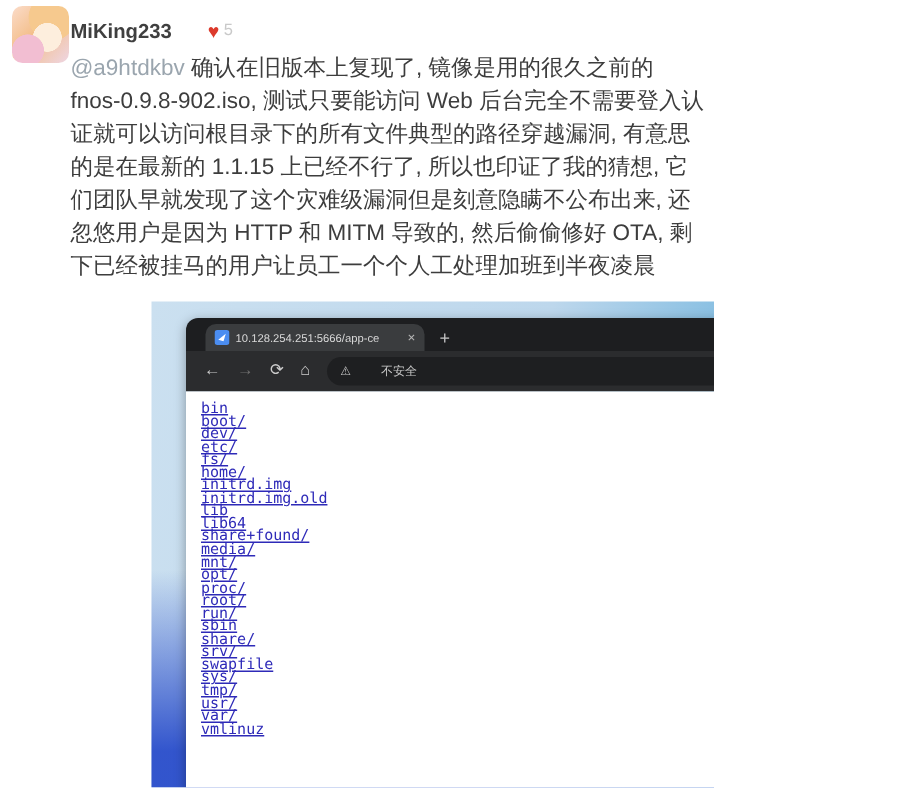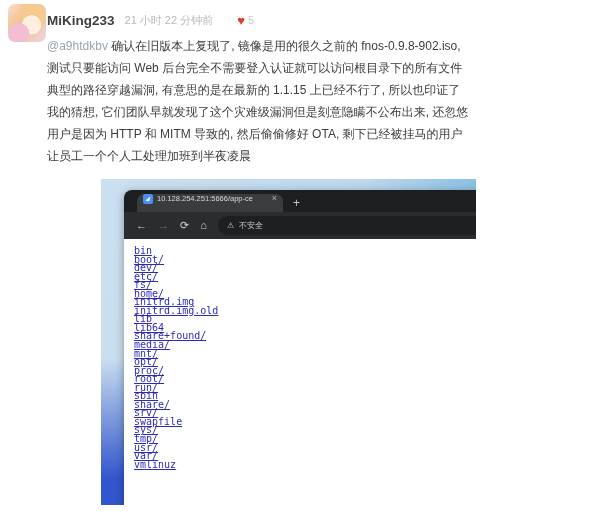--- a/index.html
+++ b/index.html
@@ -14,63 +14,62 @@
       radial-gradient(circle at 70% 20%, #f6c98e 0 38%, rgba(0,0,0,0) 39%),
       linear-gradient(135deg,#fbdcca 0%,#f3bd87 45%,#eed6e4 100%);
   }
   .post{position:relative;padding:8px 5px 0 47px;}
   .post-meta{display:flex;align-items:center;gap:10px;height:24px;margin-bottom:3px;}
   .username{font-size:13.5px;font-weight:bold;color:#3f3f3f;}
   .timestamp{font-size:11px;color:#b9b9b9;}
   .likes{display:flex;align-items:center;gap:3px;margin-left:14px;}
   .heart{color:var(--heart);font-size:13px;line-height:1;}
   .like-count{font-size:11px;color:#c9c9c9;}
-  .post-body p{margin:0;font-size:12px;line-height:22px;color:#3d3d3d;}
+  .post-body p{margin:0;font-size:15px;line-height:22px;color:#3d3d3d;}
   .post-body p + p{margin-top:16px;}
   .mention{color:#9aa5ae;text-decoration:none;}
 
   
   .shot{position:relative;margin:12px 0 0 54px;width:538px;height:326px;overflow:hidden;
     background:
       linear-gradient(to bottom, rgba(20,60,200,0) 55%, rgba(34,70,201,.9) 92%),
       linear-gradient(100deg,#cbe0f0 0%,#bdd7ec 45%,#62aedb 78%,#2196d2 100%);
   }
   .browser{position:absolute;left:23px;top:11px;right:-16px;bottom:0;
     border-radius:8px 8px 0 0;overflow:hidden;display:flex;flex-direction:column;
     box-shadow:0 2px 8px rgba(0,0,0,.35);}
   .tabstrip{height:22px;background:var(--tab-strip);display:flex;align-items:flex-end;padding-left:13px;flex:none;}
   .tab{height:18px;width:134px;background:var(--active-tab);border-radius:7px 7px 0 0;
-    display:flex;gap:4px;padding:0 6px;flex:none;}
+    display:flex;align-items:center;gap:4px;padding:0 6px;flex:none;}
   .favicon{width:10px;height:10px;flex:none;}
   .tab-title{flex:1;font-size:7.5px;color:#d8d8d8;white-space:nowrap;overflow:hidden;}
   .tab-close{font-size:9px;color:#b5b5b5;line-height:1;cursor:default;}
   .newtab{margin:0 0 3px 10px;font-size:12px;color:#c5c5c5;line-height:1;}
   .navbar{height:27px;background:var(--nav-bar);display:flex;align-items:center;gap:11px;padding:0 12px;flex:none;}
   .navbtn{font-size:11px;color:#cccccc;line-height:1;}
   .navbtn.disabled{color:#6e6e6e;}
   .omnibox{flex:1;height:19px;background:var(--omnibox);border-radius:10px;
     display:flex;align-items:center;gap:5px;padding:0 9px;overflow:hidden;}
   .warn{font-size:8px;color:#c9c9c9;line-height:1;}
-  .sec-label{font-size:8px;color:#c9c9c9;white-space:nowrap;}
+  .sec-label{font-size:8px;color:#c9c9c9;white-space:nowrap;margin-left:15px;}
   .url{font-size:8px;color:#d6d6d6;white-space:nowrap;overflow:hidden;letter-spacing:.2px;}
   .content{flex:1;background:#ffffff;padding:8px 0 0 10px;overflow:hidden;}
   .dir-link{display:block;width:max-content;font-family:"DejaVu Sans Mono",monospace;
     font-size:10px;line-height:8.55px;color:var(--link-blue);text-decoration:underline;}
 </style>
 </head>
 <body>
 
 <div class="page">
 
   <div class="avatar"></div>
 
   <div class="post">
     <div class="post-meta">
       <span class="username">MiKing233</span>
-      <span class="timestamp">21 小时 22 分钟前</span>
       <span class="likes">
         <span class="heart">♥</span>
         <span class="like-count">5</span>
       </span>
     </div>
 
     <div class="post-body">
       <p><a class="mention" href="#">@a9htdkbv</a><span> 确认在旧版本上复现了, 镜像是用的很久之前的 fnos-0.9.8-902.iso, 测试只要能访问 Web 后台完全不需要登入认证就可以访问根目录下的所有文件典型的路径穿越漏洞, 有意思的是在最新的 1.1.15 上已经不行了, 所以也印证了我的猜想, 它们团队早就发现了这个灾难级漏洞但是刻意隐瞒不公布出来, 还忽悠用户是因为 HTTP 和 MITM 导致的, 然后偷偷修好 OTA, 剩下已经被挂马的用户让员工一个个人工处理加班到半夜凌晨</span></p>
     </div>
 

